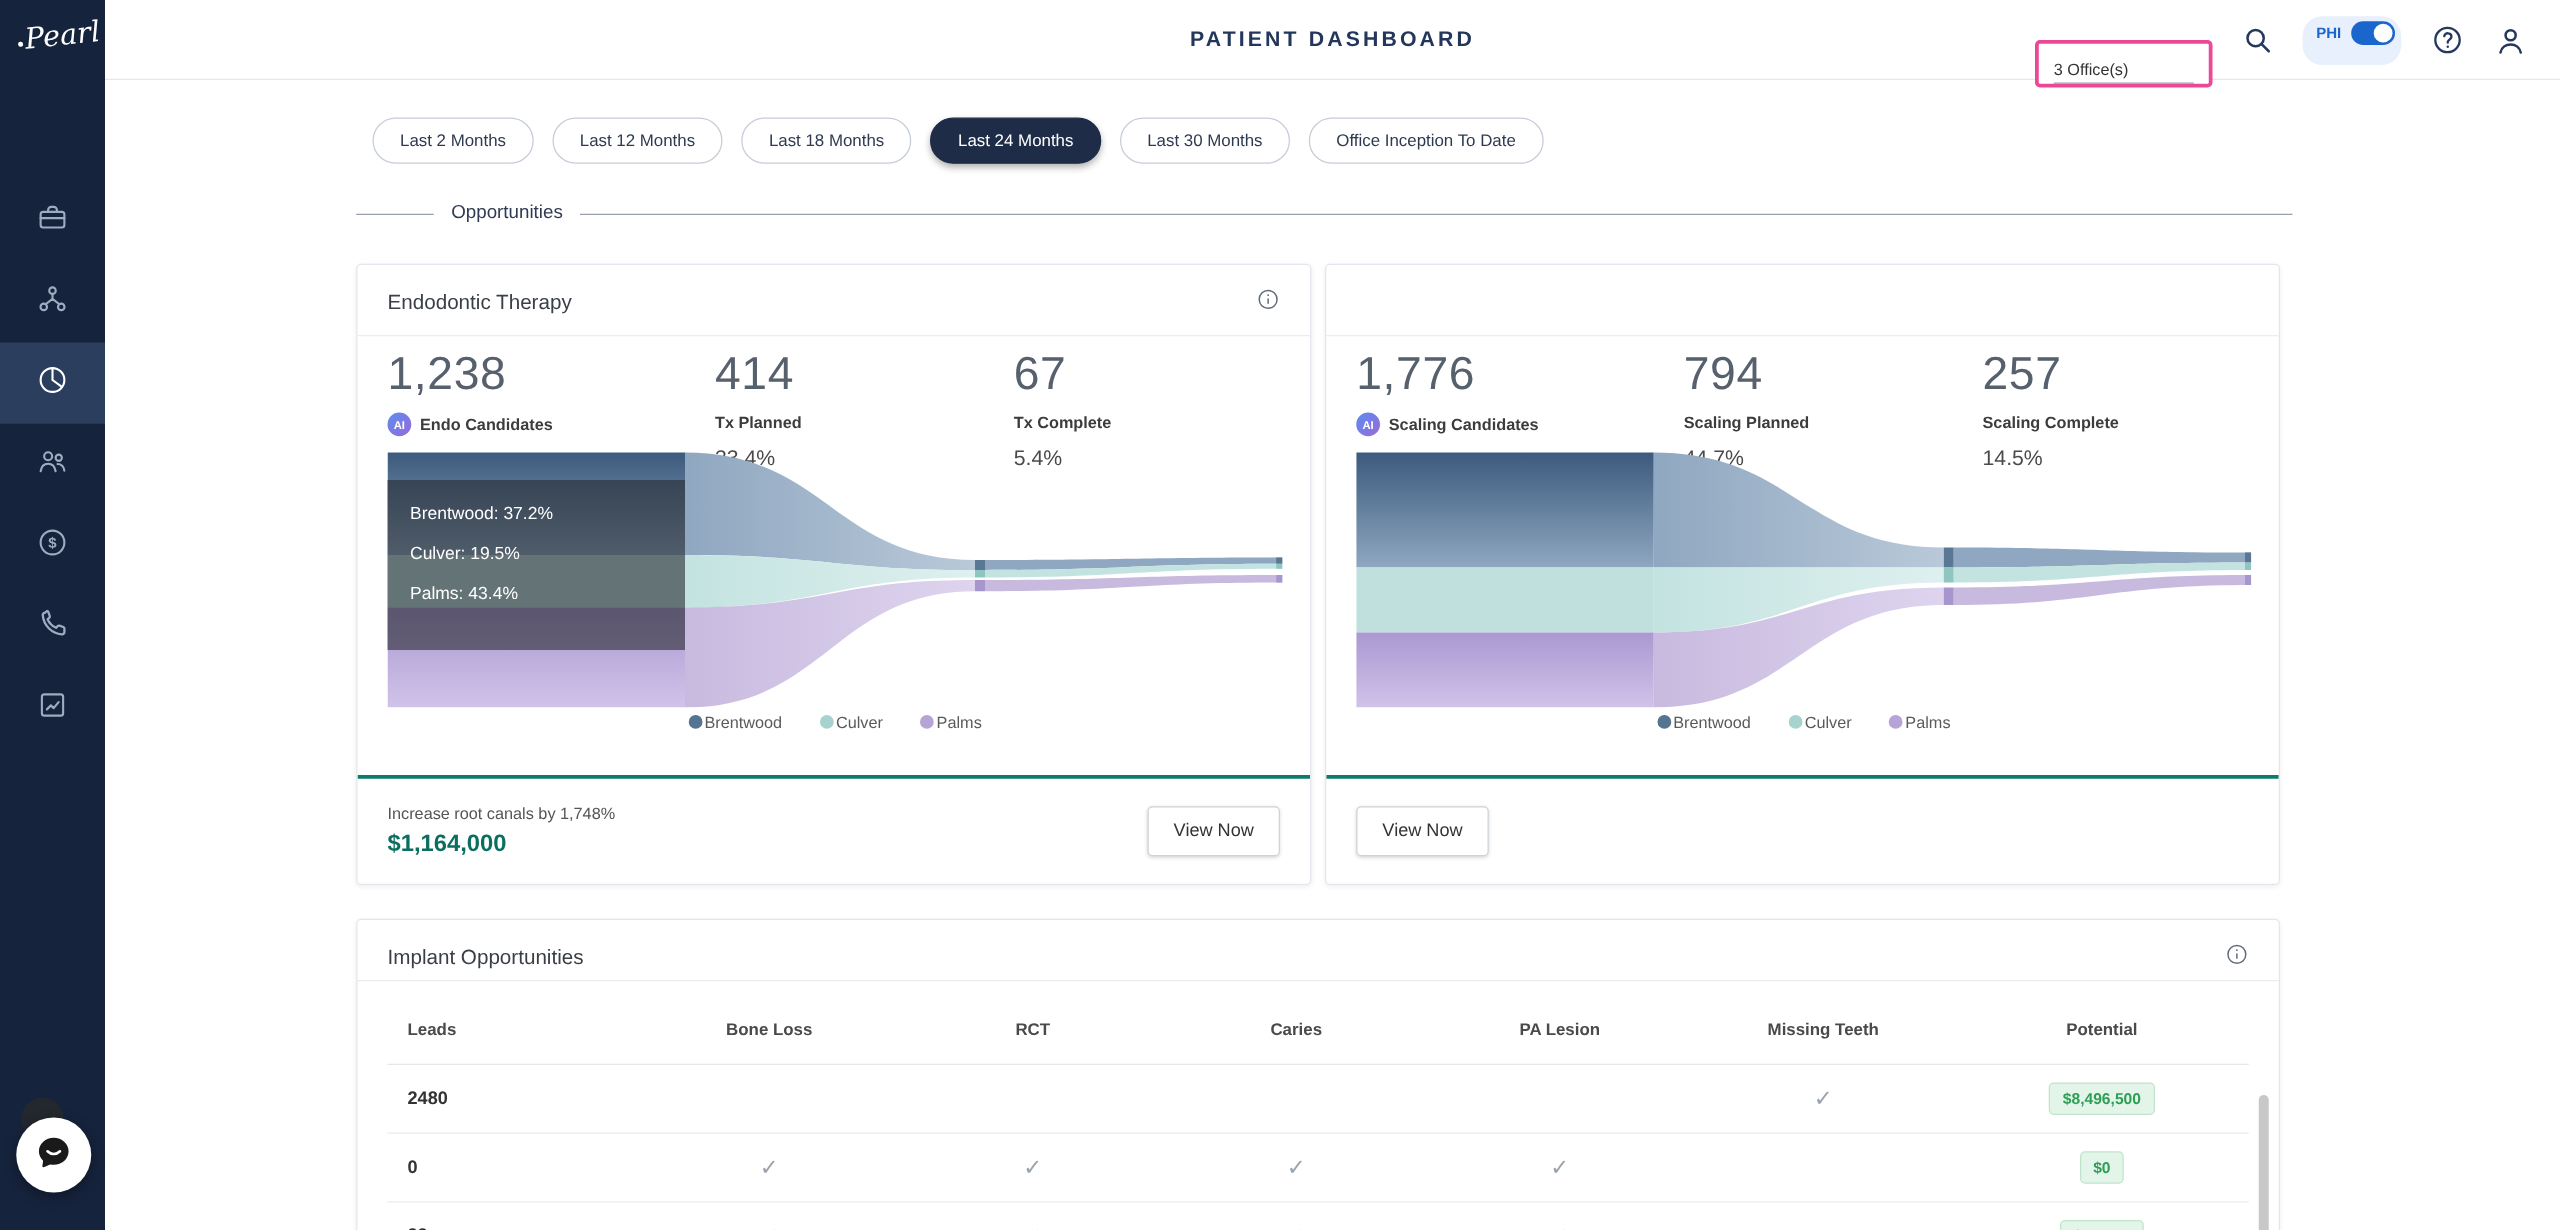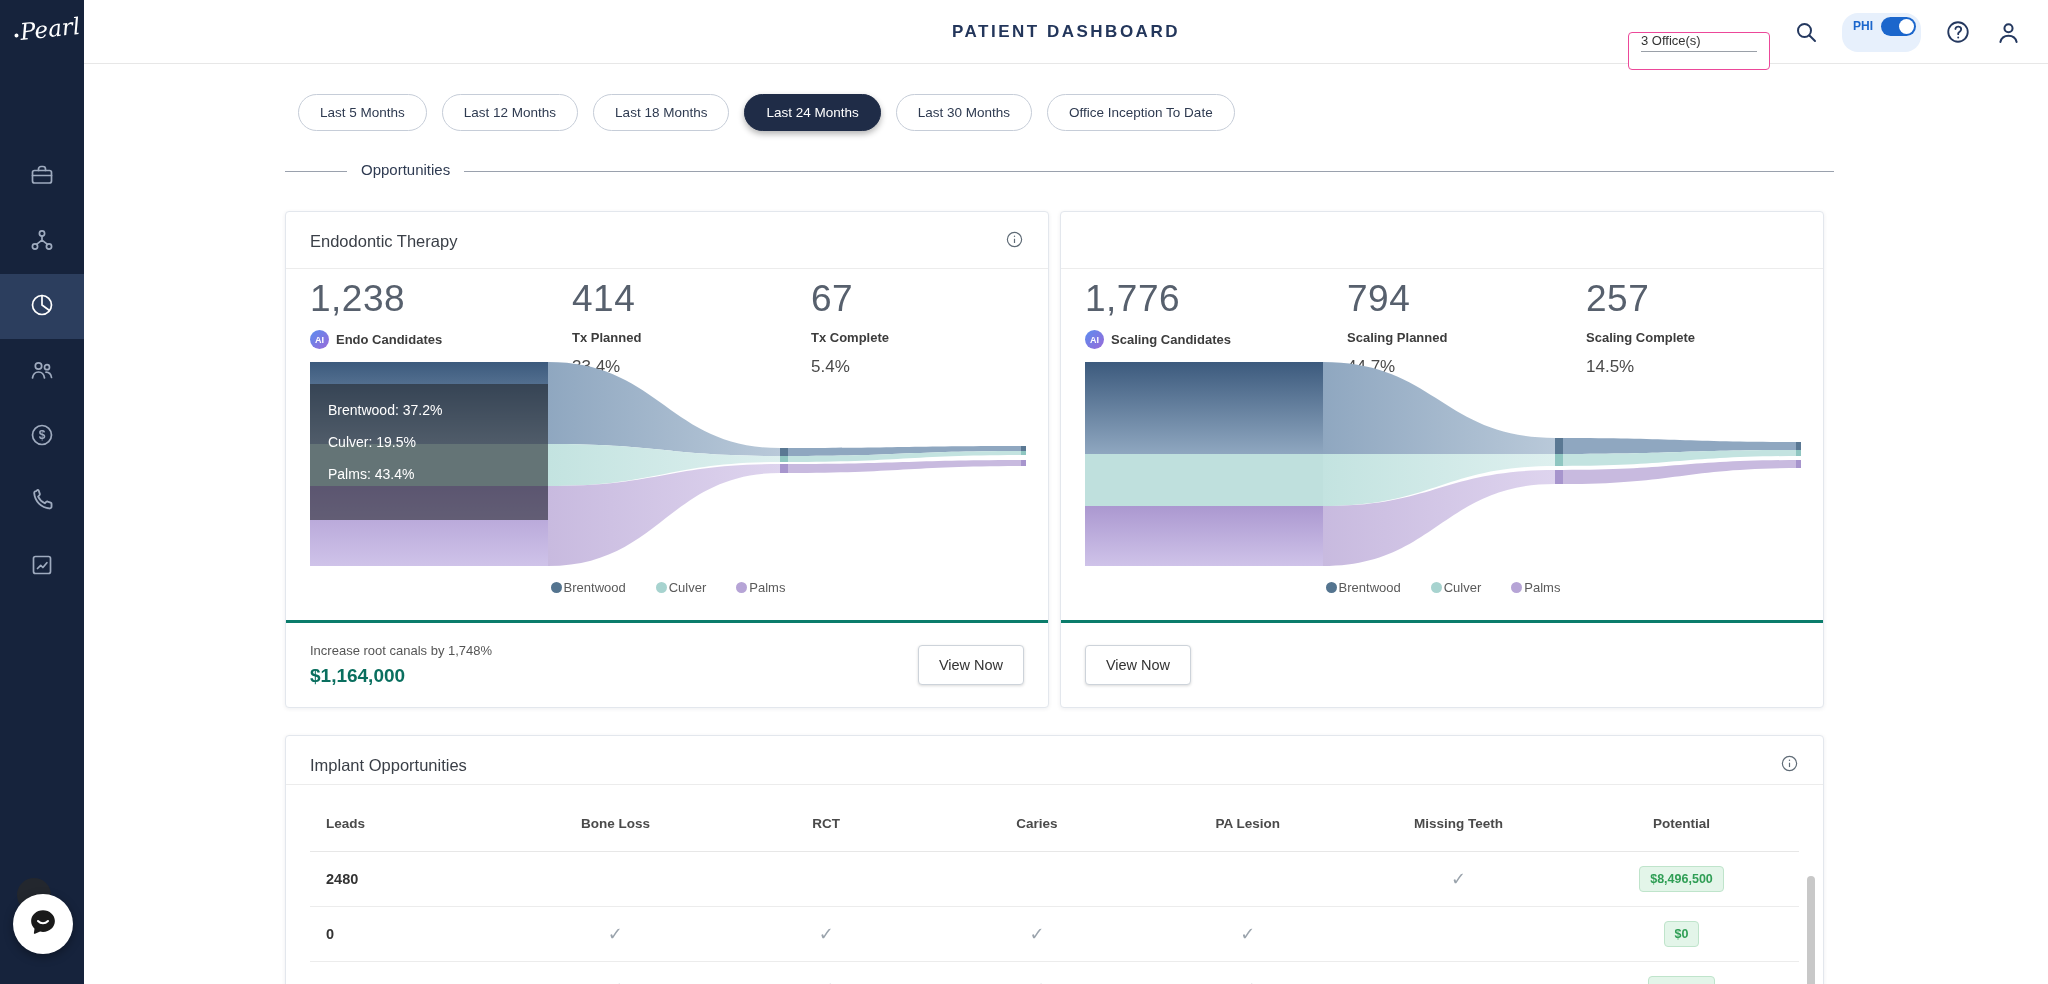--- a/index.html
+++ b/index.html
@@ -19,21 +19,21 @@
 
   
   .fab-group { position: absolute; left: 13px; top: 878px; z-index: 30; width: 80px; height: 92px; }
   .fab-mini { position: absolute; left: 4px; top: 0; width: 34px; height: 34px; border-radius: 50%; background: #23272e; }
   .fab-main { position: absolute; left: 0; top: 16px; width: 60px; height: 60px; border-radius: 50%; background: #fff; box-shadow: 0 3px 10px rgba(0,0,0,.35); display: flex; align-items: center; justify-content: center; cursor: pointer; }
 
   
   .header { position: absolute; left: 84px; top: 0; right: 0; height: 64px; background: #fff; border-bottom: 1px solid #e7e7e7; z-index: 5; }
   .header-title { position: absolute; left: 0; right: 0; top: 0; height: 64px; display: flex; align-items: center; justify-content: center; font-size: 17px; font-weight: 700; letter-spacing: 2.5px; color: #23365b; }
   .header-controls { position: absolute; right: 26px; top: 0; height: 64px; display: flex; align-items: center; gap: 24px; z-index: 6; }
-  .office-select { width: 142px; height: 38px; border: 1px solid #ec4899; border-radius: 4px; display: flex; align-items: flex-start; padding: 0 12px; cursor: pointer; background: #fff; margin-top: 37px; }
+  .office-select { width: 142px; height: 38px; border: 3px solid #ec4899; border-radius: 4px; display: flex; align-items: flex-end; padding: 0 12px; cursor: pointer; background: #fff; margin-top: 37px; }
   .office-select span { font-size: 13px; color: #333; border-bottom: 1px solid #9aa0a8; padding-bottom: 3px; flex: 1; }
   .icon-btn { cursor: pointer; display: flex; align-items: center; }
   .phi { display: flex; align-items: center; gap: 8px; padding: 4px 5px 16px 11px; border-radius: 16px; background: #e7f0fc; cursor: pointer; }
   .phi-label { color: #1b66cc; font-weight: 700; font-size: 12px; }
   .switch { width: 35px; height: 19px; border-radius: 10px; background: #1b66cc; position: relative; }
   .knob { position: absolute; right: 2px; top: 2px; width: 15px; height: 15px; border-radius: 50%; background: #fff; }
 
   
   .main { position: absolute; left: 84px; top: 64px; right: 0; bottom: 0; background: #fff; }
   .container { width: 1549px; margin-left: 201px; }
@@ -62,21 +62,21 @@
   .ai-badge { width: 19px; height: 19px; border-radius: 50%; background: linear-gradient(135deg,#5a8df0,#9a6ad8); color: #fff; font-size: 9px; font-weight: 700; display: flex; align-items: center; justify-content: center; }
   .stat-label { font-size: 13px; font-weight: 700; color: #3c3c3c; }
   .stat-pct { margin-top: 12px; font-size: 17px; color: #4a4a4a; }
 
   .chart { position: absolute; top: 142px; left: 24px; width: 716px; height: 212px; }
   .chart svg { display: block; }
   .sankey-tooltip { position: absolute; left: 0; top: 30px; width: 238px; height: 136px; background: rgba(35,38,43,.58); padding: 18px 0 0 18px; z-index: 2; }
   .tt-line { color: #fff; font-size: 14px; margin-bottom: 16px; }
 
   .legend { position: absolute; top: 358px; left: 24px; width: 716px; display: flex; justify-content: center; gap: 30px; }
-  .legend-item { display: flex; align-items: center; gap: 2px; font-size: 13px; color: #5a5a5a; margin-top: 10px; }
+  .legend-item { display: flex; align-items: center; gap: 2px; font-size: 13px; color: #5a5a5a; }
   .dot { width: 11px; height: 11px; border-radius: 50%; display: inline-block; }
   .dot.brentwood { background: #54748f; } .dot.culver { background: #a7d3cf; } .dot.palms { background: #b6a4d6; }
 
   .teal-line { position: absolute; top: 408px; left: 0; right: 0; height: 3px; background: #0b7c6b; }
   .card-footer { position: absolute; top: 411px; left: 0; right: 0; bottom: 0; padding: 16px 24px; display: flex; justify-content: space-between; align-items: center; }
   .footer-msg { font-size: 13px; color: #555; }
   .footer-amount { font-size: 19px; font-weight: 700; color: #0a6f5f; margin-top: 7px; }
   .view-now { width: 106px; height: 40px; border: 1px solid #cdd3da; border-radius: 4px; background: #fff; font-size: 14.5px; color: #333; box-shadow: 0 1px 3px rgba(0,0,0,.15); cursor: pointer; font-family: "Liberation Sans", sans-serif; }
 
   
@@ -209,21 +209,21 @@
           <path d="M4.8 20.4c.8-3.6 3.8-5.6 7.2-5.6s6.4 2 7.2 5.6"></path>
         </svg>
     </div>
   </div>
 </div>
 
 <div class="main">
   <div class="container">
 
     <div class="chips">
-      <div class="chip">Last 5 Months</div>
+      <div class="chip">Last 2 Months</div>
       <div class="chip">Last 12 Months</div>
       <div class="chip">Last 18 Months</div>
       <div class="chip selected">Last 24 Months</div>
       <div class="chip">Last 30 Months</div>
       <div class="chip">Office Inception To Date</div>
     </div>
 
     <div class="section-divider">
       <span class="section-label">Opportunities</span>
     </div>

